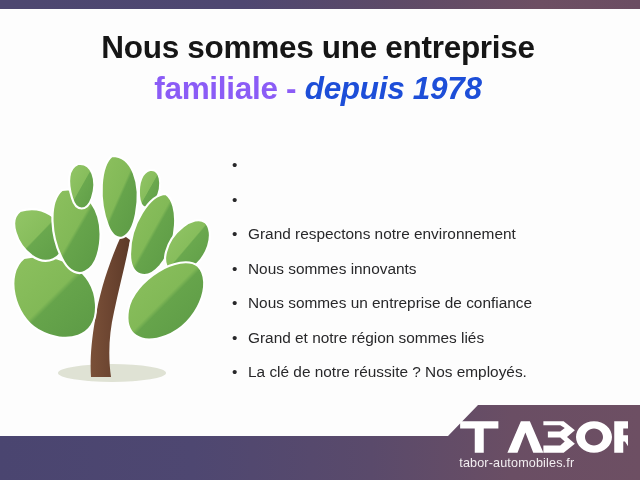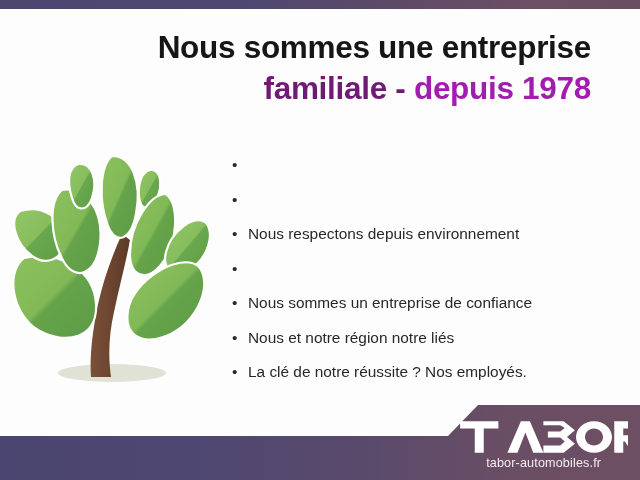--- a/index.html
+++ b/index.html
@@ -32,30 +32,30 @@
     height: 9px;
     background: linear-gradient(90deg, #4d4770 0%, #4e4771 38%, #5d4a67 62%, #6d4f63 84%, #6b4d62 100%);
   }
 
   
   .headline {
     position: absolute;
     top: 27px;
     left: 0;
     width: 636px;
-    text-align: right;
+    text-align: center;
     font-size: 31.5px;
     font-weight: bold;
     letter-spacing: -0.3px;
     line-height: 1.31;
     color: #161616;
     padding: 0 45px;
   }
-  .headline .accent { color: #a21caf; }
-  .headline .dash { color: #701a75; }
+  .headline .accent { color: #1d4ed8; font-style: italic; }
+  .headline .dash { color: #8b5cf6; }
 
   
   .tree-wrap {
     position: absolute;
     left: 8px;
     top: 148px;
     width: 212px;
     height: 245px;
   }
   .tree-wrap svg { display: block; width: 100%; height: 100%; }
@@ -108,21 +108,21 @@
     display: block;
     height: 36px;
   }
   .logo-mark svg { display: block; height: 36px; }
   .logo-url {
     display: block;
     margin-top: 1px;
     font-size: 12.6px;
     color: #f2eef1;
     letter-spacing: 0.15px;
-    text-align: center;
+    text-align: left;
   }
 </style>
 </head>
 <body>
 
 <div id="slide">
 
   <div class="top-bar"></div>
 
   <h1 class="headline">
@@ -175,24 +175,24 @@
         <path fill="url(#lf2)" d="M197 74 C208 84 200 112 180 122 C164 130 154 120 158 104 C163 84 186 66 197 74 Z"></path>
 
         <path fill="url(#lf)" d="M190 118 C206 134 190 176 158 188 C132 198 116 186 120 162 C125 132 172 104 190 118 Z"></path>
       </g>
     </svg>
   </div>
 
   <ul class="bullets">
     <li><span class="dot">•</span></li>
     <li><span class="dot">•</span></li>
-    <li><span class="dot">•</span><span>Nous respectons depuis environnement</span></li>
-    <li><span class="dot">•</span></li>
+    <li><span class="dot">•</span><span>Grand respectons notre environnement</span></li>
+    <li><span class="dot">•</span><span>Nous sommes innovants</span></li>
     <li><span class="dot">•</span><span>Nous sommes un entreprise de confiance</span></li>
-    <li><span class="dot">•</span><span>Nous et notre région notre liés</span></li>
+    <li><span class="dot">•</span><span>Grand et notre région sommes liés</span></li>
     <li><span class="dot">•</span><span>La clé de notre réussite ? Nos employés.</span></li>
   </ul>
 
   <div class="bottom-bar">
     <svg viewBox="0 0 640 82" preserveAspectRatio="none" xmlns="http://www.w3.org/2000/svg">
       <defs>
         <linearGradient id="fb" x1="0" y1="0" x2="1" y2="0">
           <stop offset="0%" stop-color="#4a4570"></stop>
           <stop offset="30%" stop-color="#4e4771"></stop>
           <stop offset="58%" stop-color="#5a4a6b"></stop>

